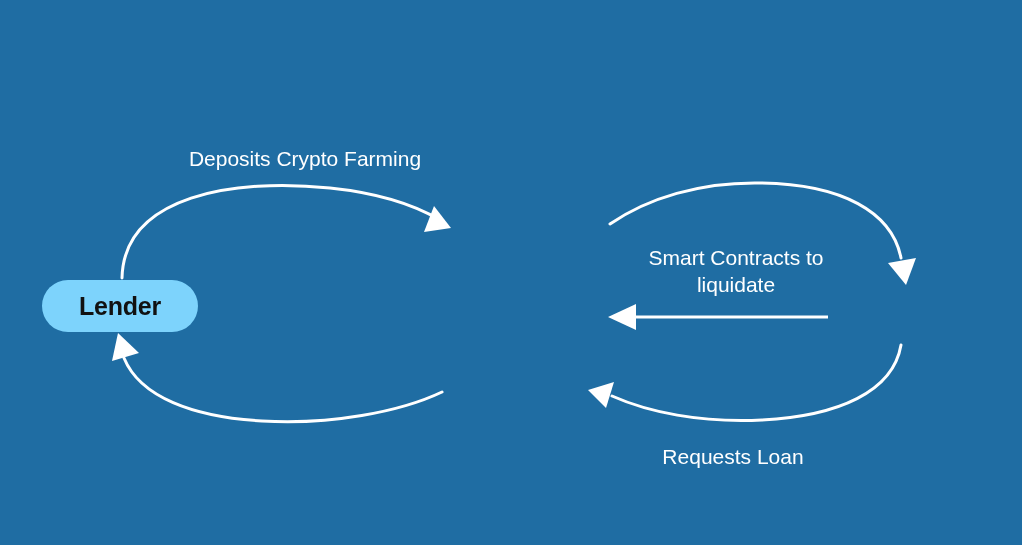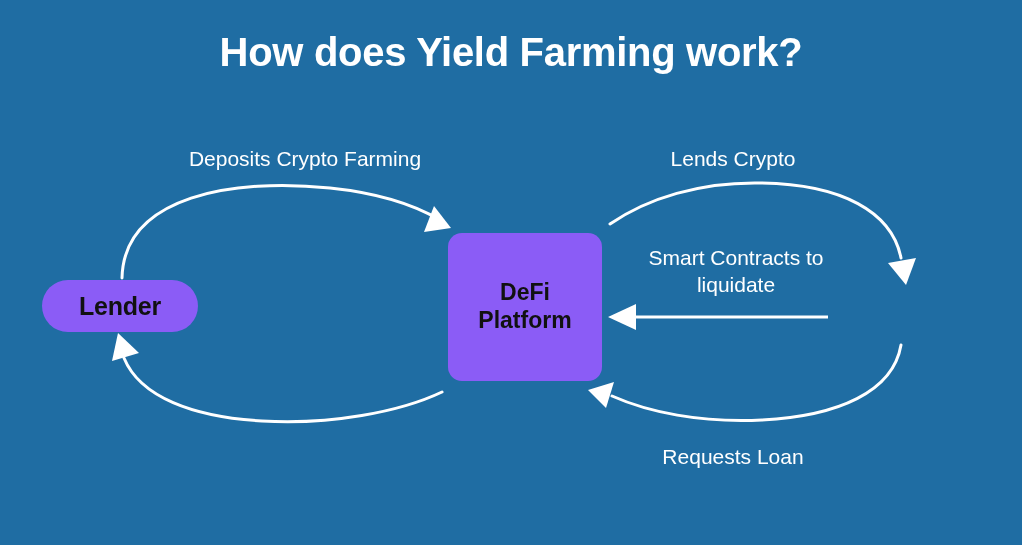--- a/index.html
+++ b/index.html
@@ -42,21 +42,21 @@
     position: absolute;
     top: 0;
     left: 0;
     width: 1022px;
     height: 545px;
   }
 
   
   .node {
     position: absolute;
-    background: #8b5cf6;
+    background: #7dd3fc;
     color: #111111;
     display: flex;
     align-items: center;
     justify-content: center;
     text-align: center;
     font-weight: bold;
     z-index: 5;
   }
 
   .pill {
@@ -137,21 +137,20 @@
     left: 650px;
     top: 328px;
     width: 174px;
   }
 </style>
 </head>
 <body>
 
 <div id="canvas">
 
-  <div id="title">How does Yield Farming work?</div>
 
   <svg id="edges" viewBox="0 0 1022 545" xmlns="http://www.w3.org/2000/svg">
 
     <path d="M 122,278 C 124,195 235,178 330,188 C 378,193 413,204 440,220" fill="none" stroke="#ffffff" stroke-width="3" stroke-linecap="round"></path>
     <polygon points="451,228 424,232 434,206" fill="#ffffff"></polygon>
 
     <path d="M 442,392 C 400,412 330,425 262,421 C 193,417 140,397 124,358" fill="none" stroke="#ffffff" stroke-width="3" stroke-linecap="round"></path>
     <polygon points="118,333 112,361 139,353" fill="#ffffff"></polygon>
 
     <path d="M 610,224 C 648,198 700,182 760,183 C 842,184 892,212 901,258" fill="none" stroke="#ffffff" stroke-width="3" stroke-linecap="round"></path>
@@ -161,29 +160,24 @@
     <polygon points="588,390 614,382 606,408" fill="#ffffff"></polygon>
 
     <line x1="828" y1="317" x2="634" y2="317" stroke="#ffffff" stroke-width="3" stroke-linecap="butt"></line>
     <polygon points="608,317 636,304 636,330" fill="#ffffff"></polygon>
   </svg>
 
   <div class="node pill" id="node-lender">
     <span>Lender</span>
   </div>
 
-  <div class="node" id="node-platform">
-    <span>DeFi</span>
-    <span>Platform</span>
-  </div>
 
 
   <div class="edge-label" id="label-deposits">Deposits Crypto Farming</div>
 
-  <div class="edge-label" id="label-lends">Lends Crypto</div>
 
 
   <div class="edge-label" id="label-requests">Requests Loan</div>
 
   <div class="edge-label wrap" id="label-smart">Smart Contracts to liquidate</div>
 
 
 </div>
 
 </body></html>

